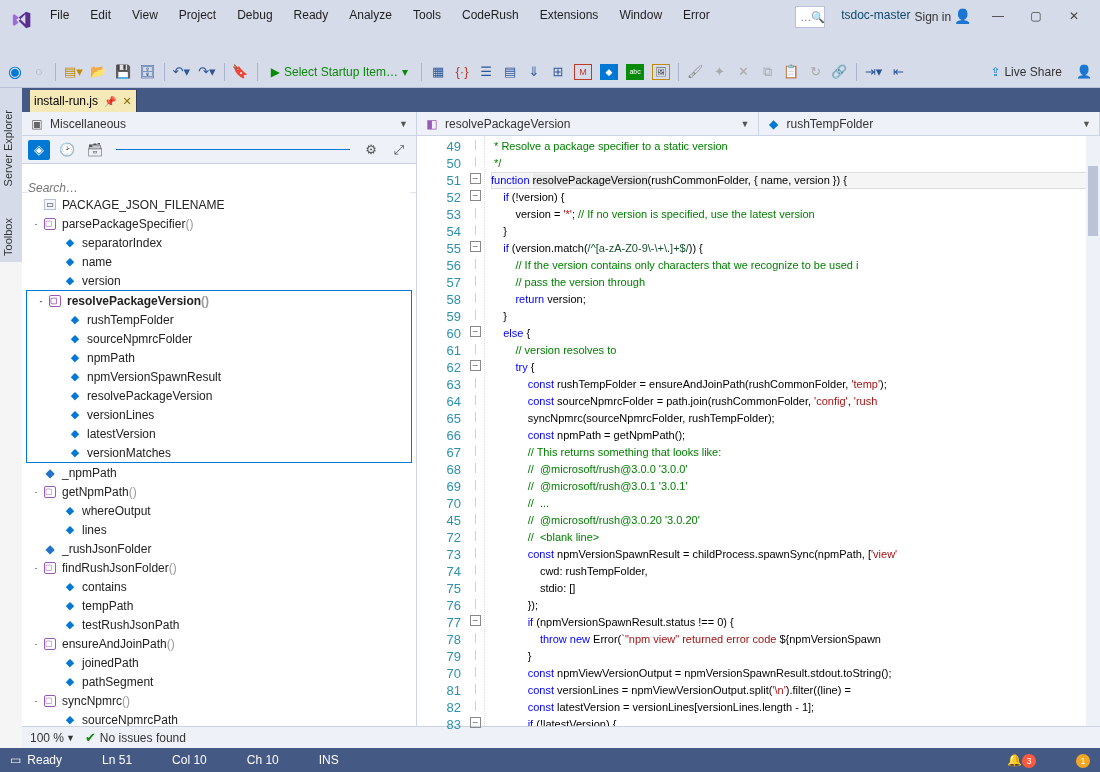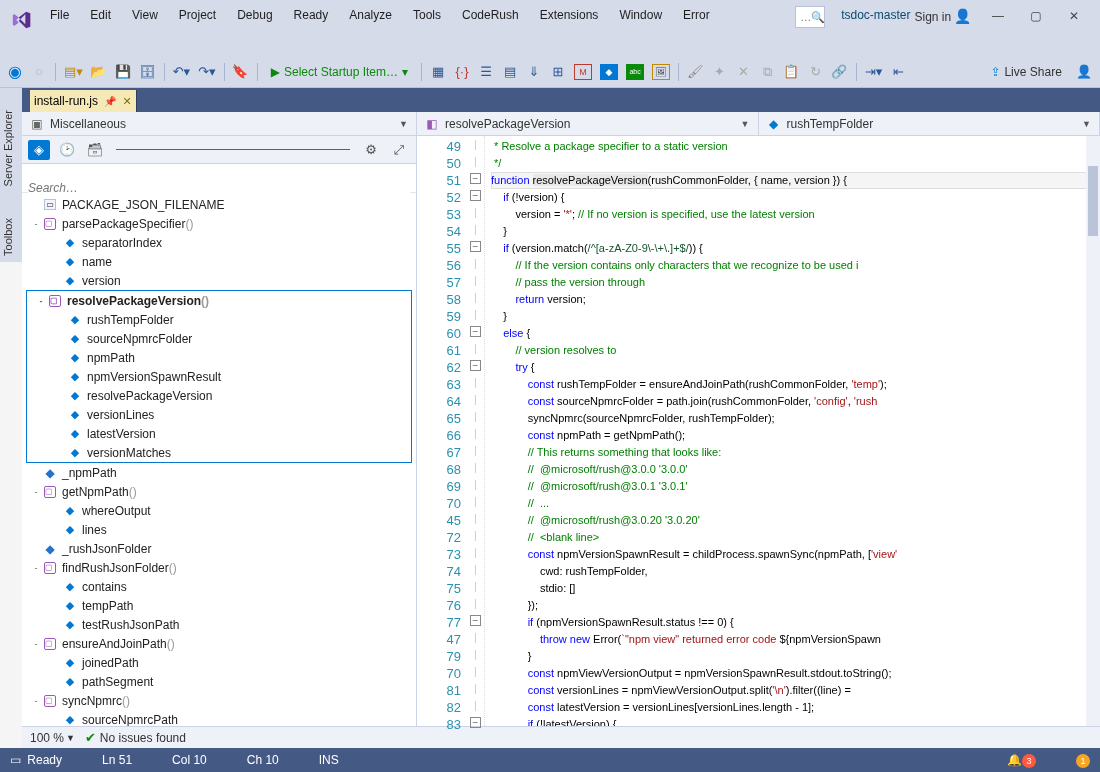--- a/index.html
+++ b/index.html
@@ -428,21 +428,21 @@
         <div>68</div>
         <div>69</div>
         <div>70</div>
         <div>45</div>
         <div>72</div>
         <div>73</div>
         <div>74</div>
         <div>75</div>
         <div>76</div>
         <div>77</div>
-        <div>47</div>
+        <div>78</div>
         <div>79</div>
         <div>70</div>
         <div>81</div>
         <div>82</div>
         <div>83</div>
       </div>
     <div class="code-fold" id="fold">
         <div style="color: rgb(204, 204, 204);">|</div>
         <div style="color: rgb(204, 204, 204);">|</div>
         <div style="color: rgb(204, 204, 204);"><span class="fold-box">−</span></div>

